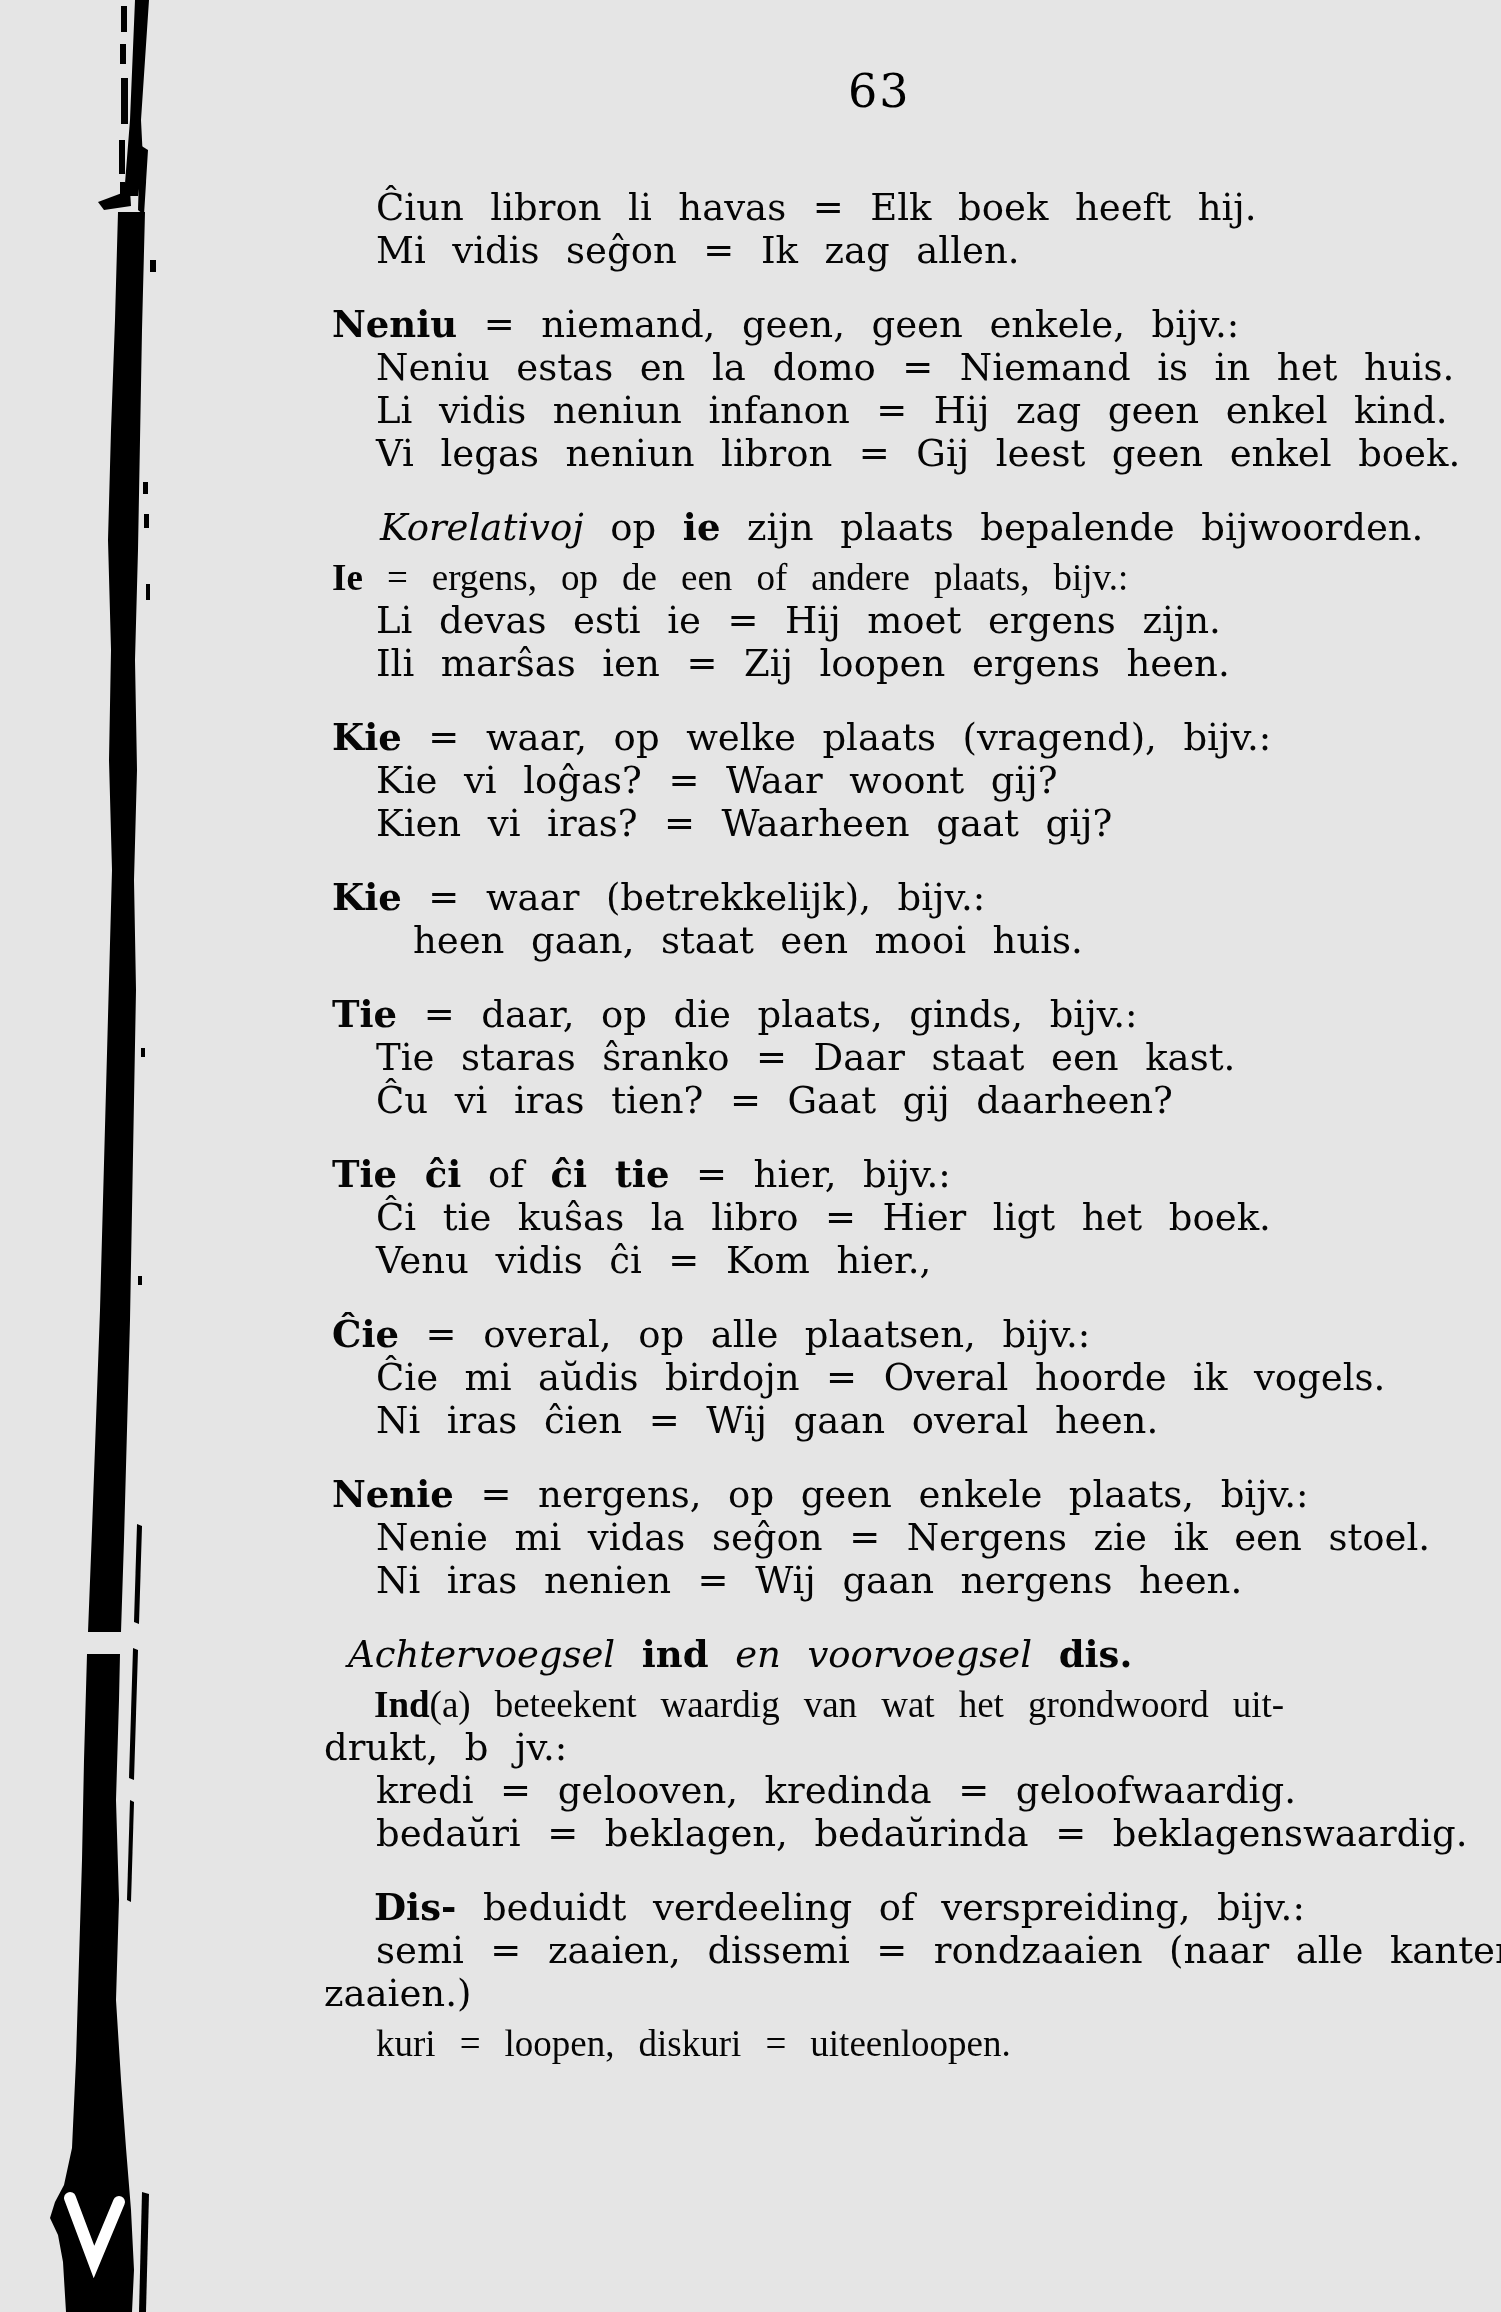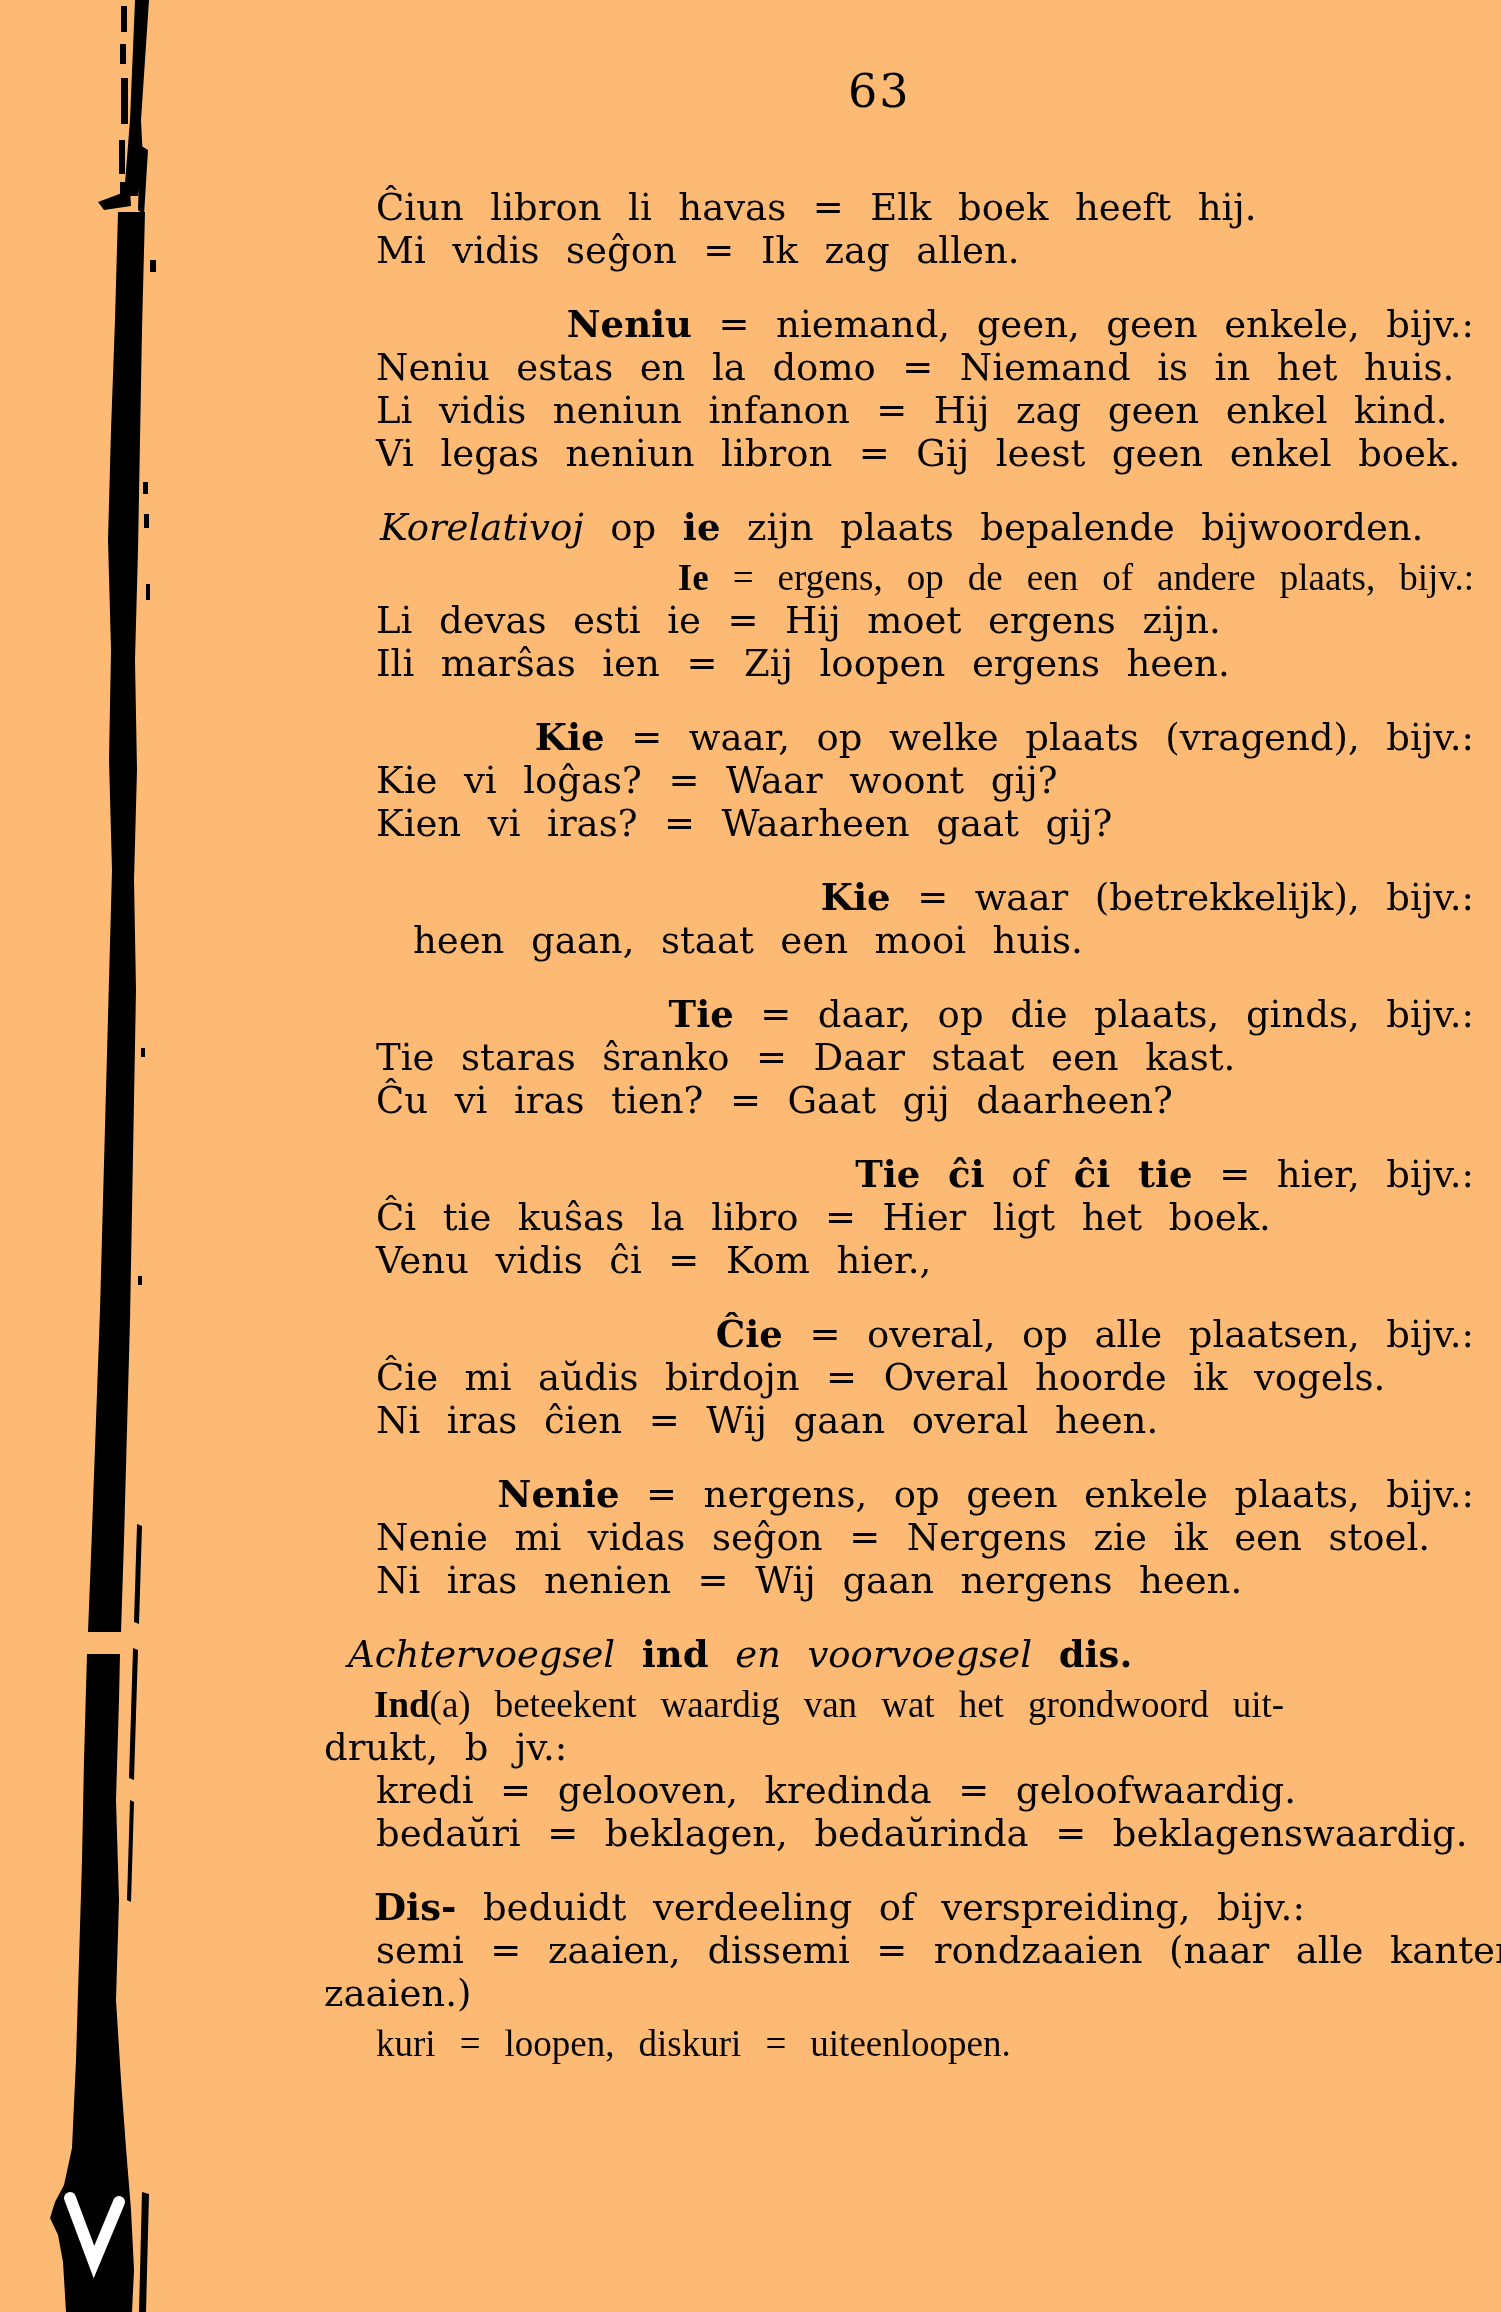--- a/index.html
+++ b/index.html
@@ -4,21 +4,21 @@
 <style>
   html, body {
     margin: 0; padding: 0;
     width: 1501px; height: 2312px;
     background: #ffffff;
     overflow: hidden;
   }
   .page {
     position: relative;
     width: 1501px; height: 2312px;
-    background: #fdba74;
+    background: #e5e5e5;
     font-family: "DejaVu Serif", serif;
     color: #000;
   }
   .spine {
     position: absolute;
     left: 0; top: 0;
     width: 170px; height: 2312px;
   }
   .pagenum {
     position: absolute;
@@ -32,21 +32,21 @@
     position: absolute;
     left: 324px; top: 186px;
     width: 1150px;
     font-size: 37px;
     line-height: 43px;
     word-spacing: 0.40em;
     white-space: nowrap;
     color: #050505;
   }
   .line { position: relative; }
-  .t-entry        { margin-left: 8px; text-align: right;  }
+  .t-entry        { margin-left: 8px;  }
   .t-example      { margin-left: 52px; }
   .t-continuation { margin-left: 89px; }
   .t-heading      { margin-left: 56px; }
   .t-heading2     { margin-left: 24px; }
   .t-paragraph    { margin-left: 50px; }
   .t-flush        { margin-left: 0;    }
   .gap-s  { margin-top: 31px; }
   .gap-xs { margin-top: 7px; font-family: Liberation Serif, serif;  }
   .b { font-weight: bold; }
   .i { font-style: italic; }

